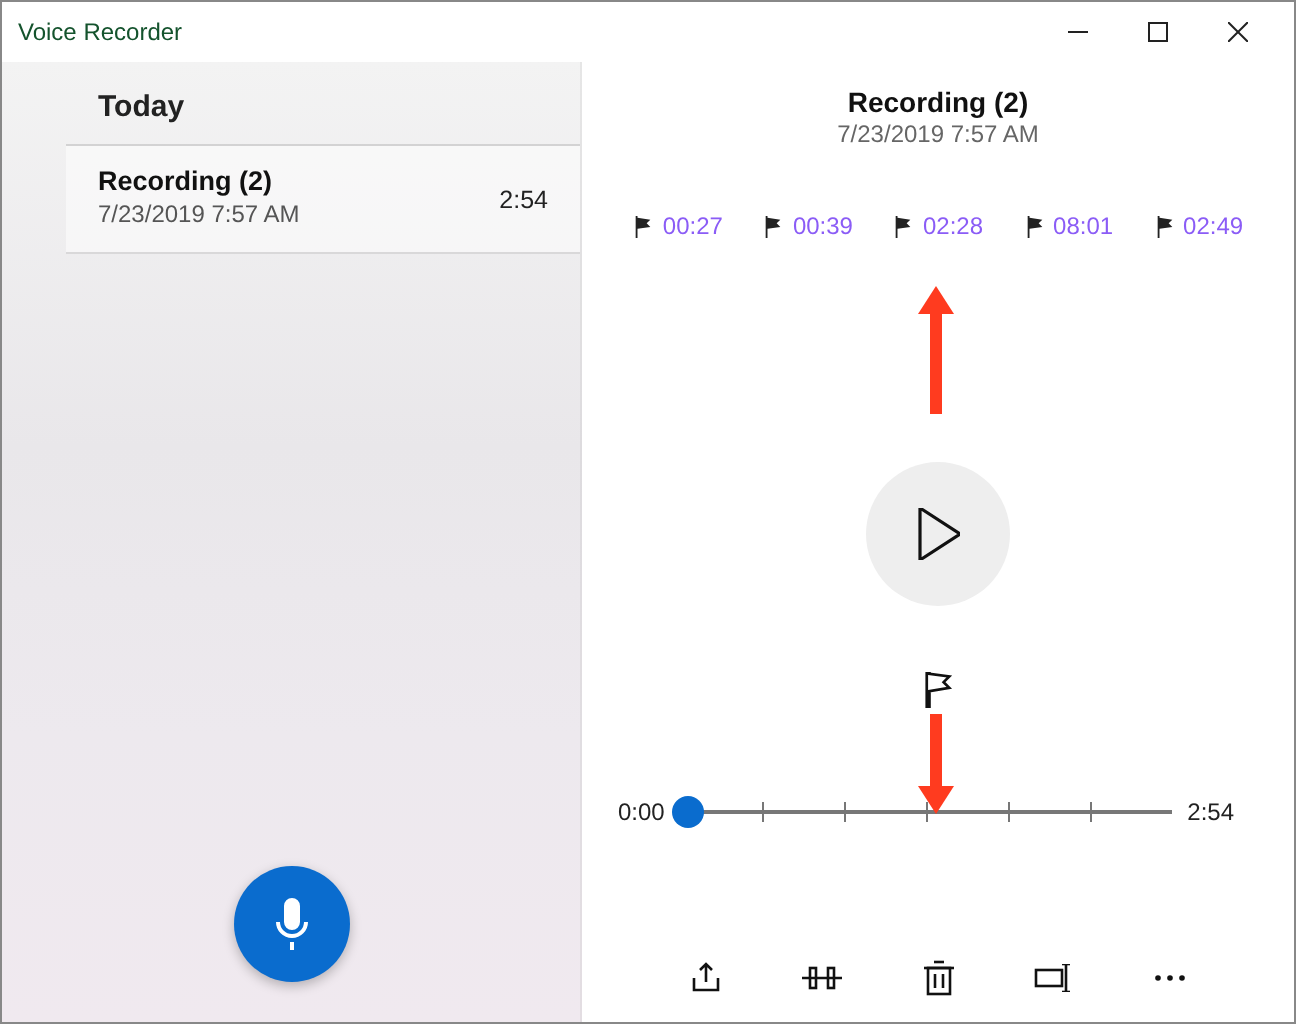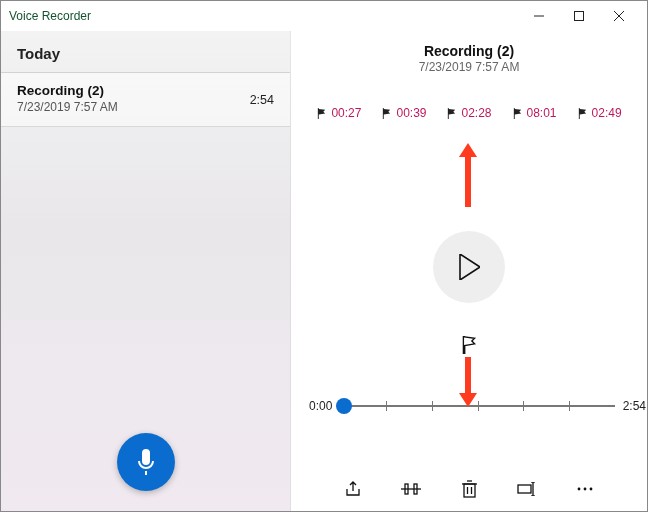--- a/index.html
+++ b/index.html
@@ -1,39 +1,39 @@
 <!DOCTYPE html>
 <html><head>
 <meta charset="utf-8">
 <style>
   * { box-sizing: border-box; margin: 0; padding: 0; font-family: "Segoe UI", sans-serif; }
   body { width: 648px; height: 512px; overflow: hidden; background: #fff; border: 1px solid #888; position: relative; }
   .titlebar { height: 30px; display: flex; align-items: center; padding: 0 8px; font-size: 12px; color: #14532d; }
   .titlebar .spacer { flex: 1; }
   .winctrl { width: 40px; height: 30px; display: flex; align-items: center; justify-content: center; color: #222; }
   .content { display: flex; height: calc(100% - 30px); }
-  .sidebar { width: 290px; background: linear-gradient(to bottom, #f3f3f3 0%, #e9e7ea 40%, #ede9ee 70%, #f0e9ef 100%); position: relative; border-right: 1px solid rgba(0,0,0,0.05); display:flex; flex-direction:column;}
+  .sidebar { width: 290px; background: linear-gradient(to bottom, #f3f3f3 0%, #e9e7ea 40%, #ede9ee 70%, #f0e9ef 100%); position: relative; border-right: 1px solid rgba(0,0,0,0.05); display:flex; flex-direction:column;padding-left:32px;}
   .section-heading { font-size: 15px; font-weight: 600; padding: 14px 16px 10px; color: #222; border-bottom: 1px solid rgba(0,0,0,0.12);}
   .rec-item { padding: 10px 16px 12px; border-bottom: 1px solid rgba(0,0,0,0.12); position: relative; }
   .rec-item.selected { background: rgba(255,255,255,0.5); }
   .rec-title { font-size: 13.5px; font-weight: 600; color: #111; }
   .rec-date { font-size: 12px; color: #555; margin-top: 2px; }
   .rec-dur { position: absolute; right: 16px; top: 50%; transform: translateY(-50%); font-size: 12.5px; color: #222; }
   .record-btn { width: 58px; height: 58px; border-radius: 50%; background: #0a6cce; position: absolute; bottom: 20px; left: 50%; transform: translateX(-50%); display: flex; align-items: center; justify-content: center; box-shadow: 0 2px 6px rgba(0,0,0,0.25);}
   .record-btn svg { fill: #fff; }
   .main { flex: 1; position: relative; background: #fff; }
   .header-center { text-align: center; margin-top: 12px; }
   .cur-title { font-size: 14px; font-weight: 600; color: #111; }
   .cur-date { font-size: 12px; color: #666; margin-top: 1px; }
   .markers { display: flex; justify-content: center; gap: 20px; margin-top: 32px; }
-  .marker { display: flex; align-items: center; gap: 4px; font-size: 12px; color: #be185d; cursor: pointer; }
+  .marker { display: flex; align-items: center; gap: 4px; font-size: 12px; color: #8b5cf6; cursor: pointer; }
   .marker svg { width: 11px; height: 11px; }
   .play-btn { width: 72px; height: 72px; border-radius: 50%; background: #eee; position: absolute; top: 200px; left: 50%; transform: translateX(-50%); display: flex; align-items: center; justify-content: center;}
   .flag-current { position: absolute; top: 305px; left: 50%; transform: translateX(-50%); }
-  .timeline { position: absolute; top: 368px; left: 18px; right: 1px; display: flex; align-items: center; gap: 8px; }
+  .timeline { position: absolute; top: 368px; left: 18px; right: 30px; display: flex; align-items: center; gap: 8px; }
   .time-label { font-size: 12px; color: #222; }
   .track { flex: 1; height: 2px; background: #777; position: relative; }
   .tick { position: absolute; top: -4px; width: 1px; height: 10px; background: #777; }
   .thumb { position: absolute; top: -7px; width: 16px; height: 16px; border-radius: 50%; background: #0a6cce; }
   .bottom-tools { position: absolute; bottom: 12px; left: 0; right: 0; display: flex; justify-content: center; gap: 38px; }
   .tool { width: 20px; height: 20px; display:flex; align-items:center; justify-content:center; color:#111;}
   
   .arrow { position: absolute; width: 14px; }
   .arrow .head { width: 0; height: 0; border-left: 9px solid transparent; border-right: 9px solid transparent; border-bottom: 14px solid #ff3b1f; margin-left:-2px;}
   .arrow .shaft { width: 6px; height: 50px; background: #ff3b1f; margin: 0 auto; }

